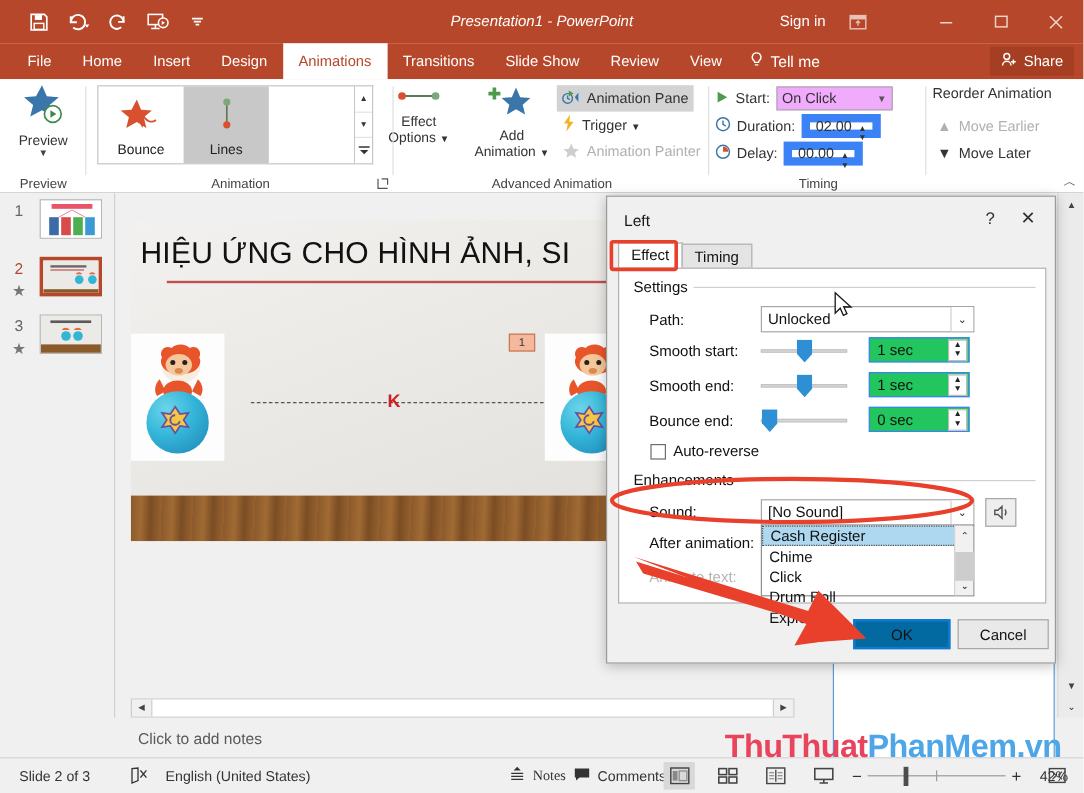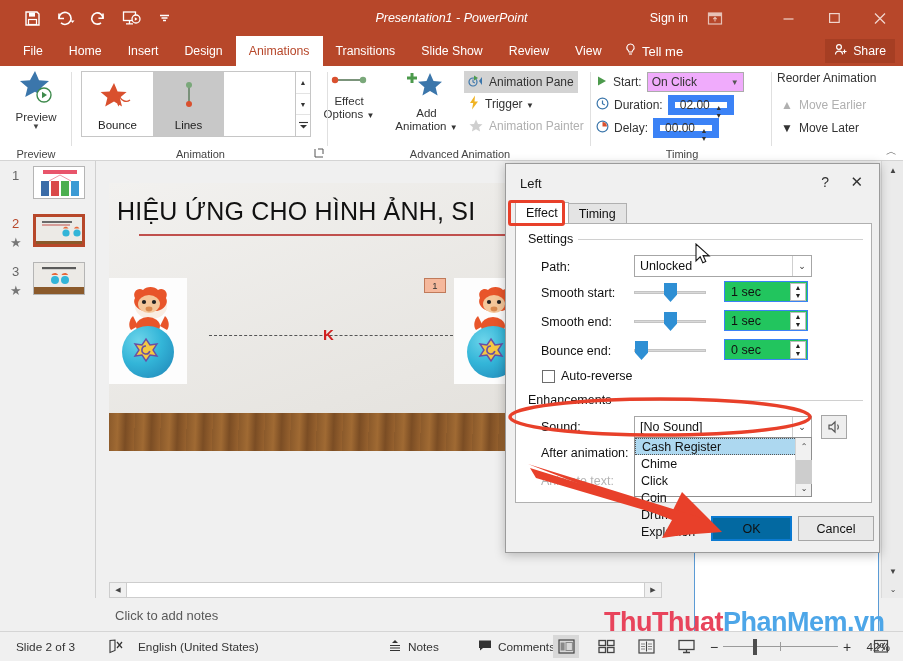--- a/index.html
+++ b/index.html
@@ -776,21 +776,20 @@
 
       <div class="fld-label" style="left:25px; top:222px;">After animation:</div>
 
       <div class="fld-label dis" style="left:25px; top:250px;">Animate text:</div>
       <div class="fld-label dis" style="left:268px; top:250px;">tters</div>
 
       <div class="ddlist" style="left:118px; top:213px; width:178px; height:60px;">
         <div class="dd-item sel">Cash Register</div>
         <div class="dd-item">Chime</div>
         <div class="dd-item">Click</div>
-        <div class="dd-item">Coin</div>
         <div class="dd-item">Drum Roll</div>
         <div class="dd-item">Explosion</div>
         <div class="dd-scroll">
           <div class="dds-btn">⌃</div>
           <div class="dds-thumb" style="top:22px;"></div>
           <div class="dds-btn" style="position:absolute; bottom:0;">⌄</div>
         </div>
       </div>
     </div>
 
@@ -819,21 +818,21 @@
 
   <div class="statusbar">
     <div class="sb-item" style="left:8px;">Slide 2 of 3</div>
     <div class="sb-item" style="left:100px;">
       <svg width="17" height="15" viewBox="0 0 17 15">
           <path d="M2 1.5v12l5-2V1z" fill="none" stroke="#333" stroke-width="1.1"></path>
           <path d="M9 3l5 6M14 3l-5 6" stroke="#333" stroke-width="1.2"></path>
         </svg>
     </div>
     <div class="sb-item" style="left:130px;">English (United States)</div>
-    <div class="sb-item" style="left:380px;">
+    <div class="sb-item" style="left:416px;font-family:Liberation Serif, serif;">
       <span>
         <svg width="14" height="13" viewBox="0 0 14 13">
             <path d="M7 1l3 3H4z" fill="#333"></path>
             <path d="M2 6.5h10M2 9h10M2 11.5h10" stroke="#333" stroke-width="1.2"></path>
           </svg>
       </span>
       <span>Notes</span>
     </div>
     <div class="sb-item" style="left:470px;">
       <span>

